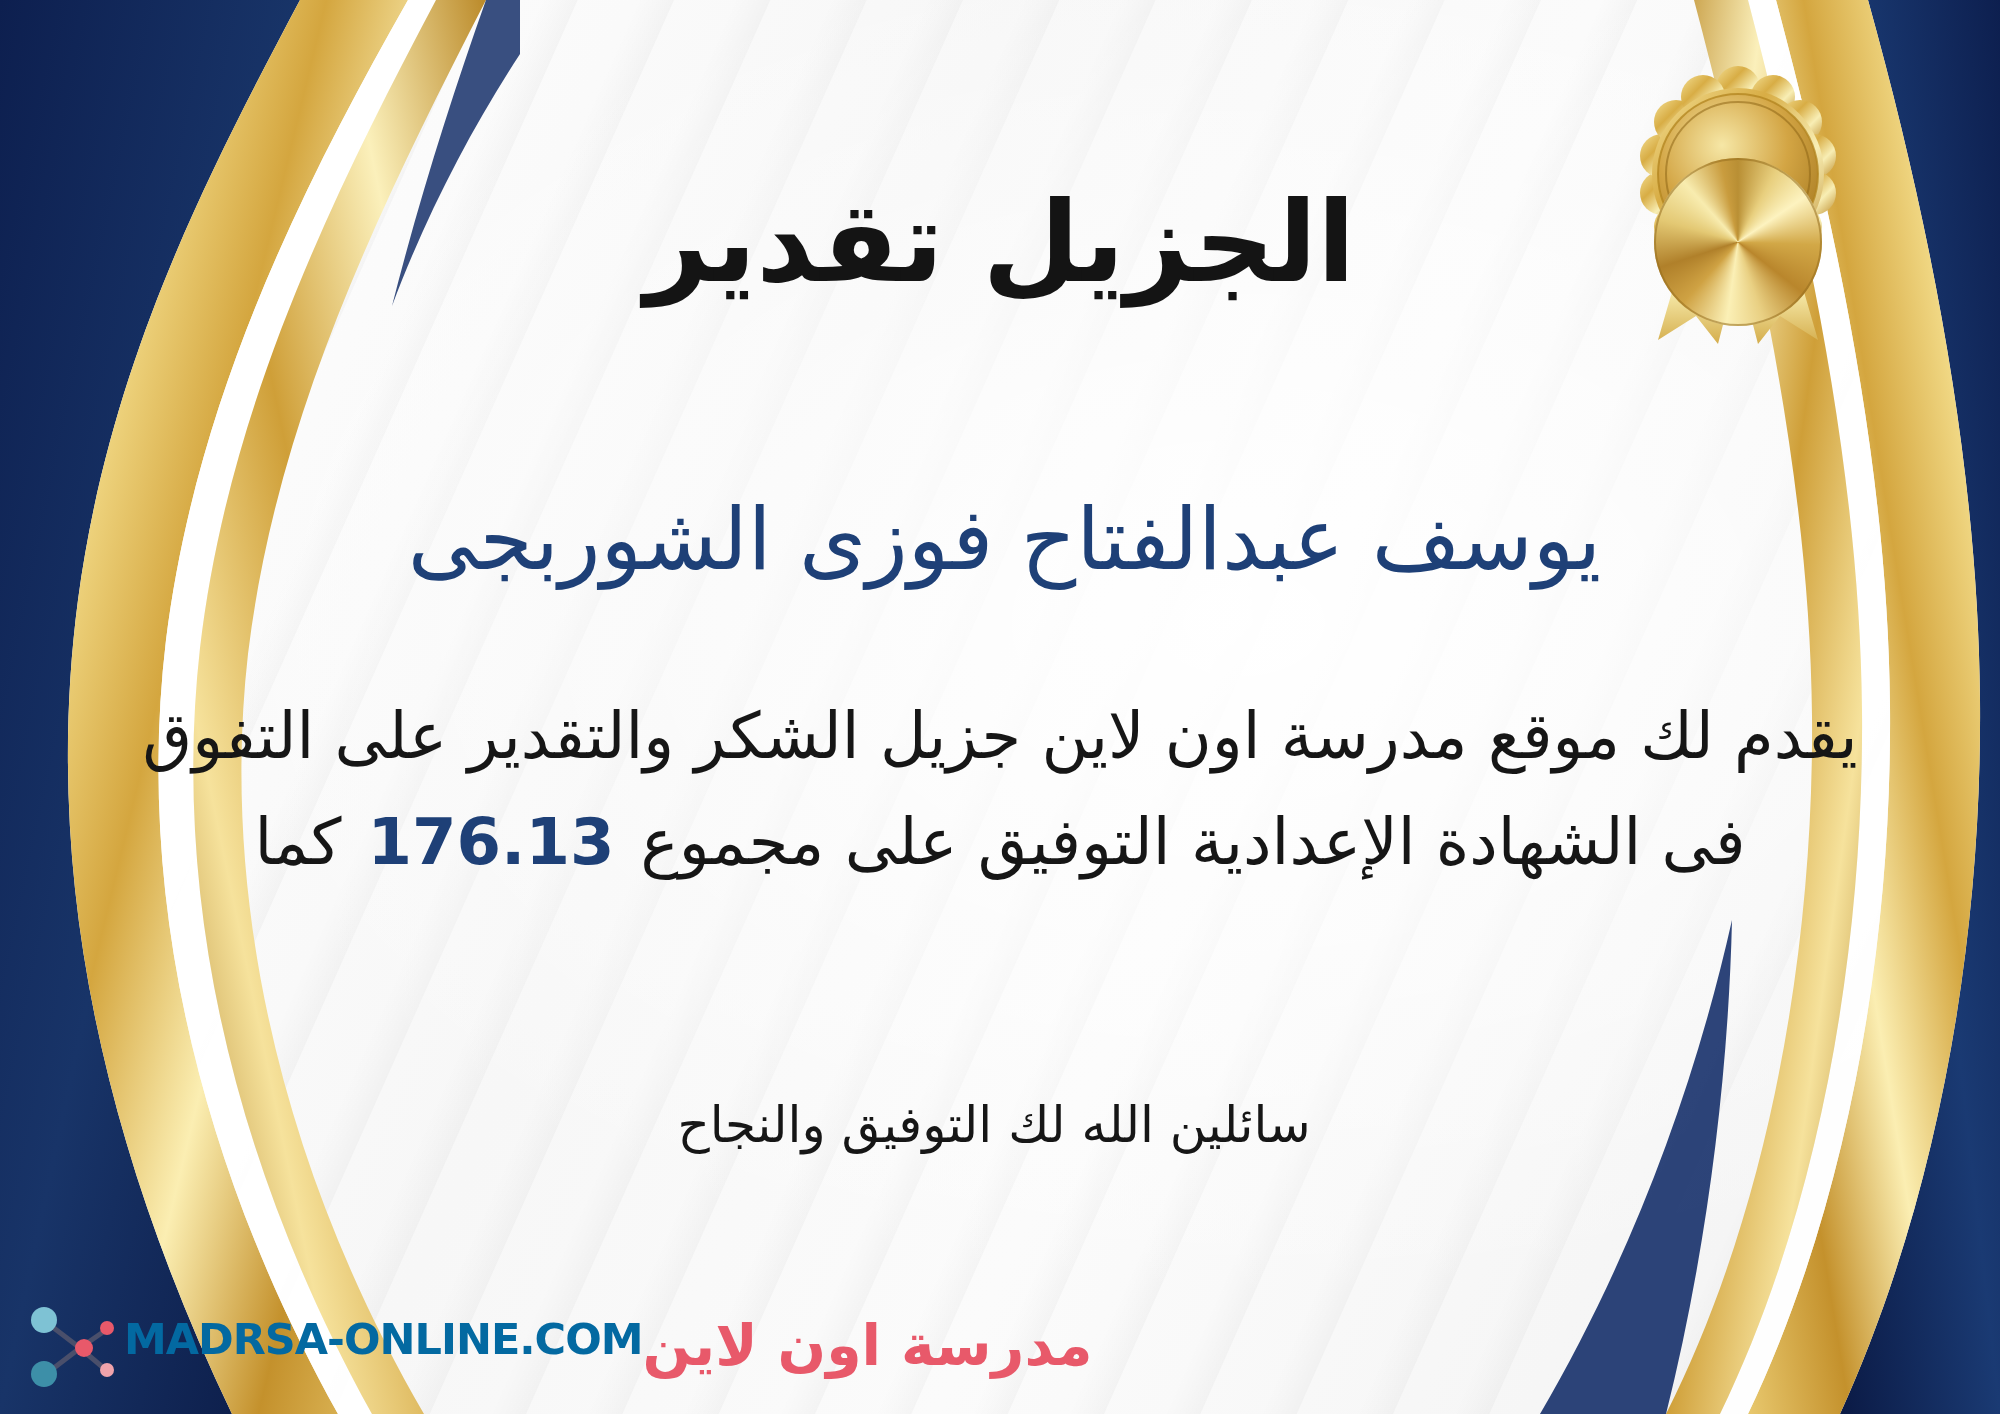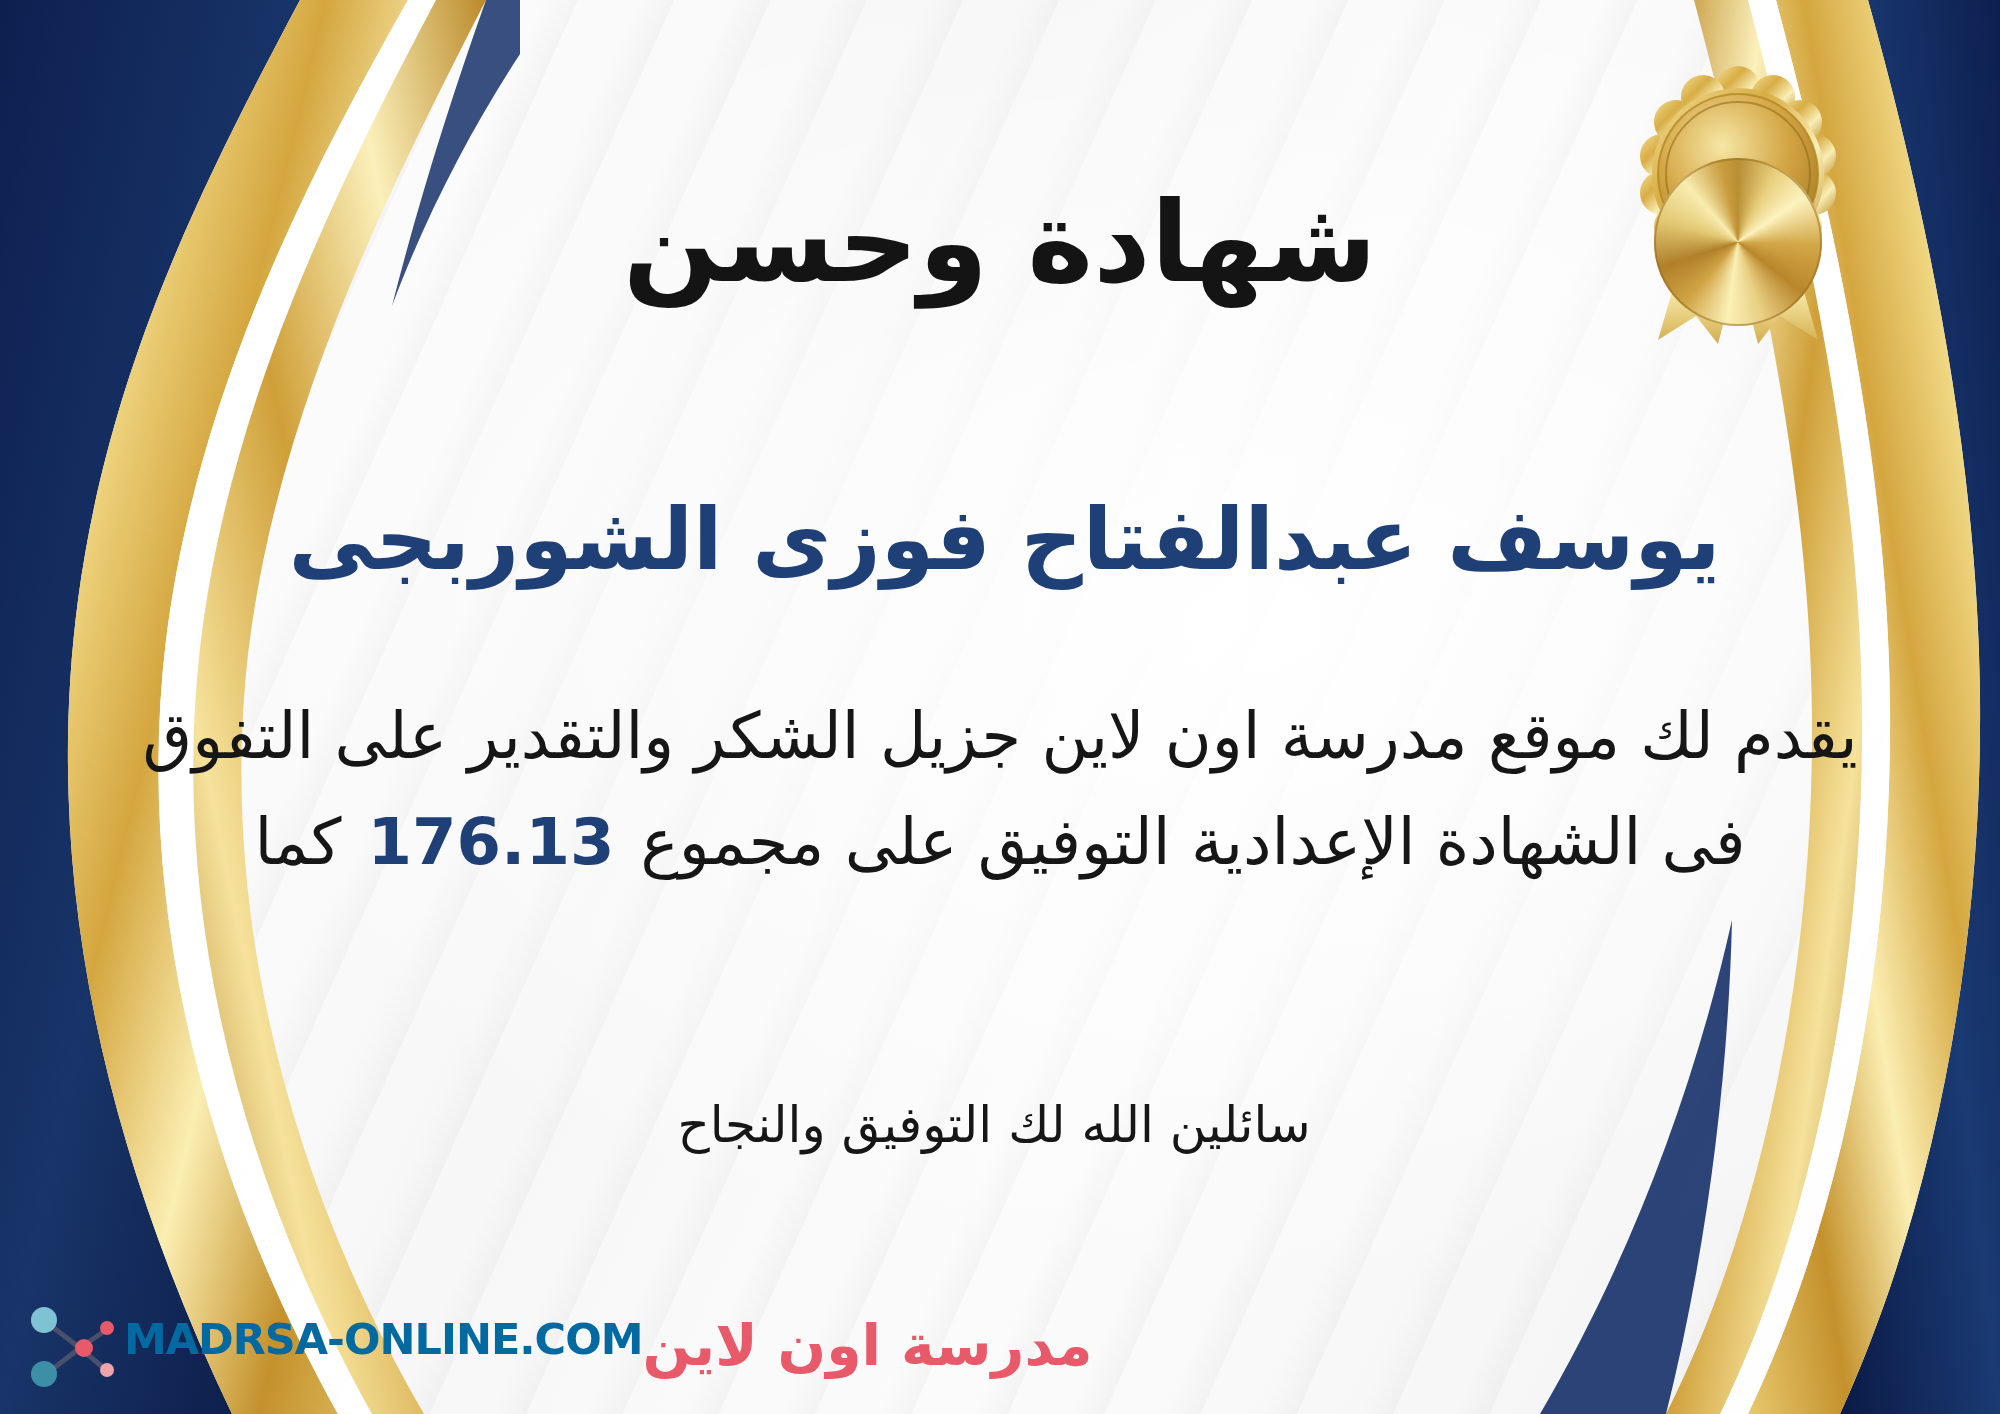--- a/index.html
+++ b/index.html
@@ -77,21 +77,21 @@
     font-weight:700;
     color:#141414;
     letter-spacing:-1px;
     line-height:1.2;
   }
   .recipient{
     position:absolute;
     top:486px;left:9px;right:0;
     text-align:center;
     font-size:86px;
-    font-weight:700;
+    font-weight:400;
     color:#1e4077;
     line-height:1.25;
   }
   .body-block{
     position:absolute;
     top:684px;left:60px;right:60px;
     text-align:center;
     font-size:64px;
     color:#161616;
     line-height:1.65;
@@ -270,21 +270,21 @@
         <circle cx="120" cy="126" r="86"></circle>
       </g>
 
       <circle cx="120" cy="126" r="80" fill="url(#rimG)"></circle>
       <circle cx="120" cy="126" r="80" fill="none" stroke="#b2841f" stroke-width="2" opacity=".75"></circle>
       <circle cx="120" cy="126" r="72" fill="none" stroke="#8e6616" stroke-width="2" opacity=".55"></circle>
     </svg>
     <div class="medal-core"></div>
   </div>
 
-  <h1 class="title">شهادة وحسن</h1>
+  <h1 class="title">الجزيل تقدير</h1>
 
   <div class="recipient">يوسف عبدالفتاح فوزى الشوربجى</div>
 
   <div class="body-block">
     <span class="body-line">يقدم لك موقع مدرسة اون لاين جزيل الشكر  والتقدير على التفوق</span>
     <span class="body-line"><span>فى الشهادة الإعدادية التوفيق على مجموع</span><span class="score">176.13</span><span>كما</span></span>
   </div>
 
   <div class="closing">سائلين الله لك التوفيق  والنجاح</div>
 

